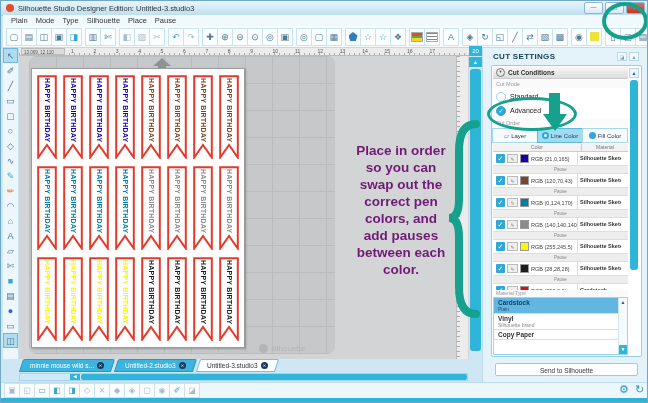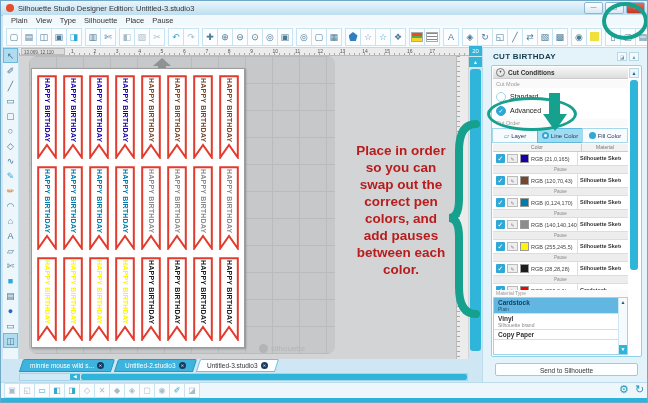--- a/index.html
+++ b/index.html
@@ -126,21 +126,21 @@
     <div id="wintitle">Silhouette Studio Designer Edition: Untitled-3.studio3</div>
     <div id="winbtns">
         <div class="winbtn">—</div>
         <div class="winbtn">▢</div>
         <div class="winbtn close">✕</div>
       </div>
   </div>
 
   <div id="menubar" class="abs">
       <div class="menuitem">Plain</div>
-      <div class="menuitem">View</div>
+      <div class="menuitem">Mode</div>
       <div class="menuitem">Type</div>
       <div class="menuitem">Silhouette</div>
       <div class="menuitem">Place</div>
       <div class="menuitem">Pause</div>
     </div>
 
   <div id="toolbar" class="abs">
       <div class="tgroup">
         <div class="ticon">▢</div>
         <div class="ticon">▤</div>
@@ -412,21 +412,21 @@
               <path d="M1.2 1.2 H18.8 V82.5 L10 70 L1.2 82.5 Z" fill="#ffffff" stroke="#E23B2E" stroke-width="2"></path>
             </svg>
             <span class="btxt" style="color: rgb(28, 28, 28);">HAPPY BIRTHDAY</span>
           </div>
         </div>
       </div>
     <div id="watermark">
       <div id="wmdot"></div>
       <span>silhouette</span>
     </div>
-    <div id="anntext" style="color: #b91c1c;">Place in order
+    <div id="anntext" style="color: #701a75;">Place in order
 so you can
 swap out the
 correct pen
 colors, and
 add pauses
 between each
 color.</div>
   </div>
 
   <div id="vruler" class="abs"></div>
@@ -468,21 +468,21 @@
       <div class="bicon" style="color: rgb(58, 168, 204);">✐</div>
       <div class="bicon" style="color: rgb(168, 188, 200);">◪</div>
     </div>
   <div id="cornericons" class="abs">
       <span>⚙</span>
       <span>↻</span>
     </div>
   <div id="bottomstrip" class="abs"></div>
 
   <div id="panel" class="abs">
-    <div id="ptitle">CUT BIRTHDAY</div>
+    <div id="ptitle">CUT SETTINGS</div>
     <div class="pticon" style="left:134px;">◪</div>
     <div class="pticon" style="left:146px;">▲</div>
     <div id="pcontent">
       <div id="ccbar">
         <div id="ccicon">▼</div>
         <span style="font-size:6.5px;font-weight:bold;color:#333;">Cut Conditions</span>
       </div>
       <div class="seclabel" style="top:14px;">Cut Mode</div>
       <div id="radios">
           <div class="radiorow" style="top: 24px;">

